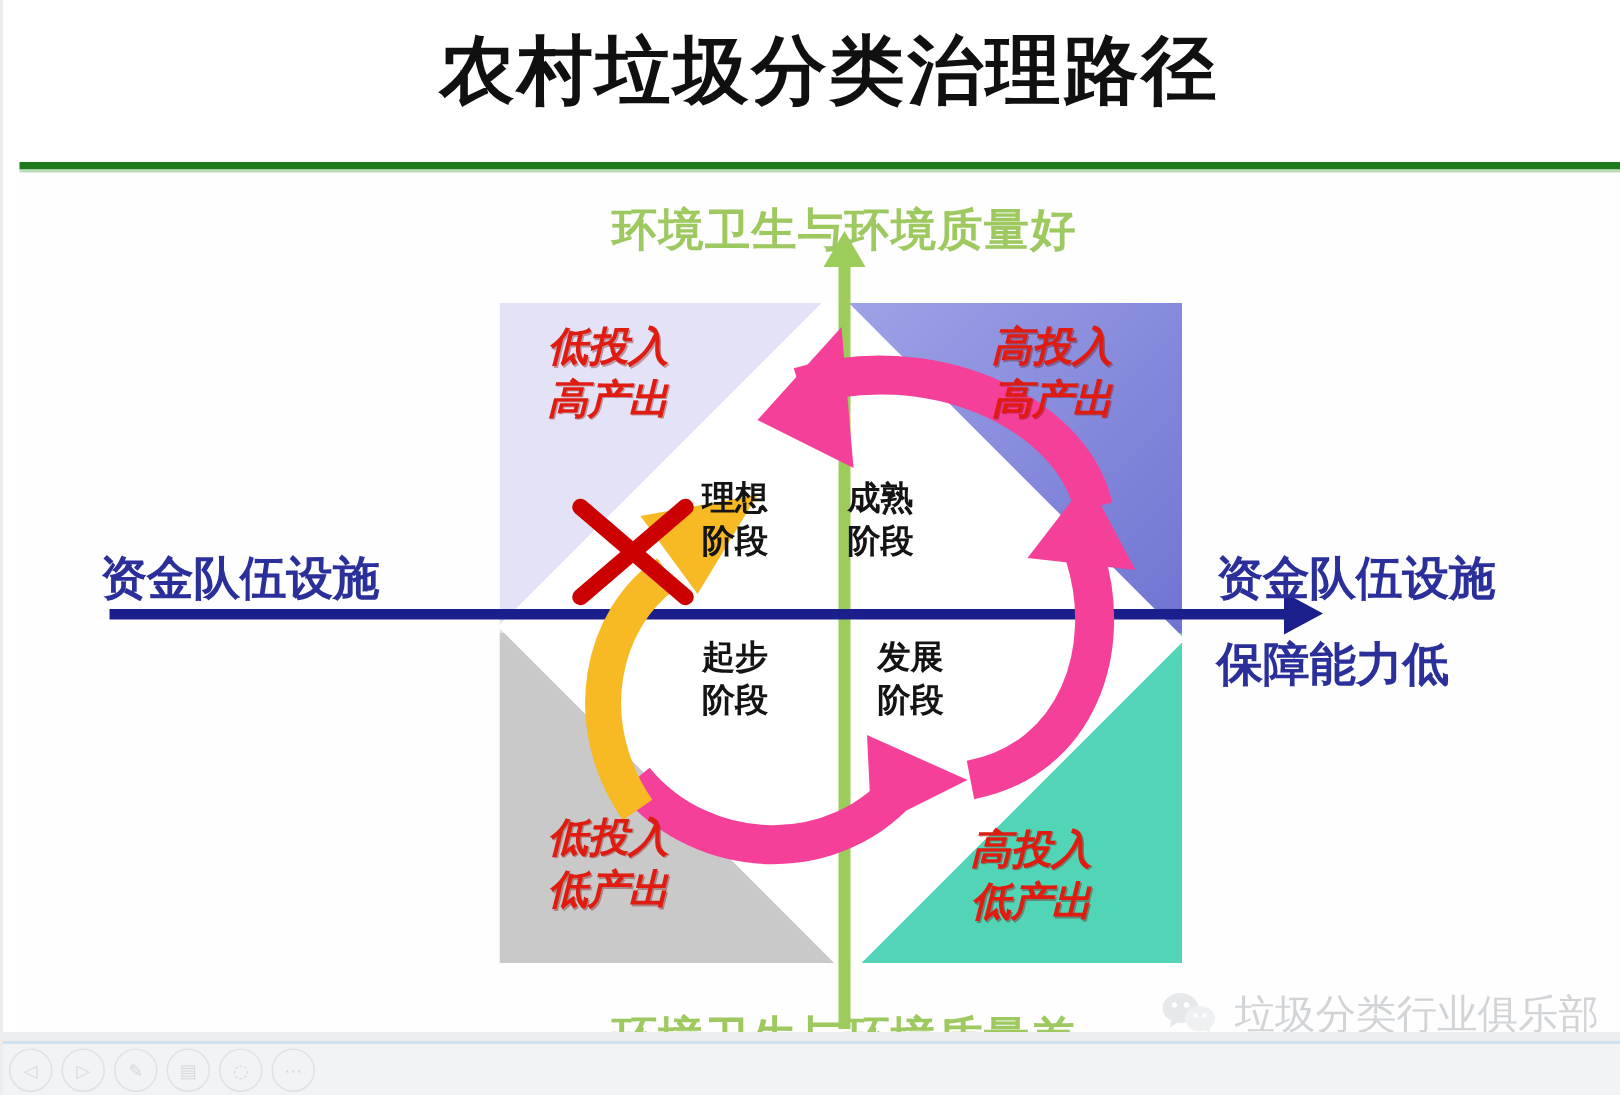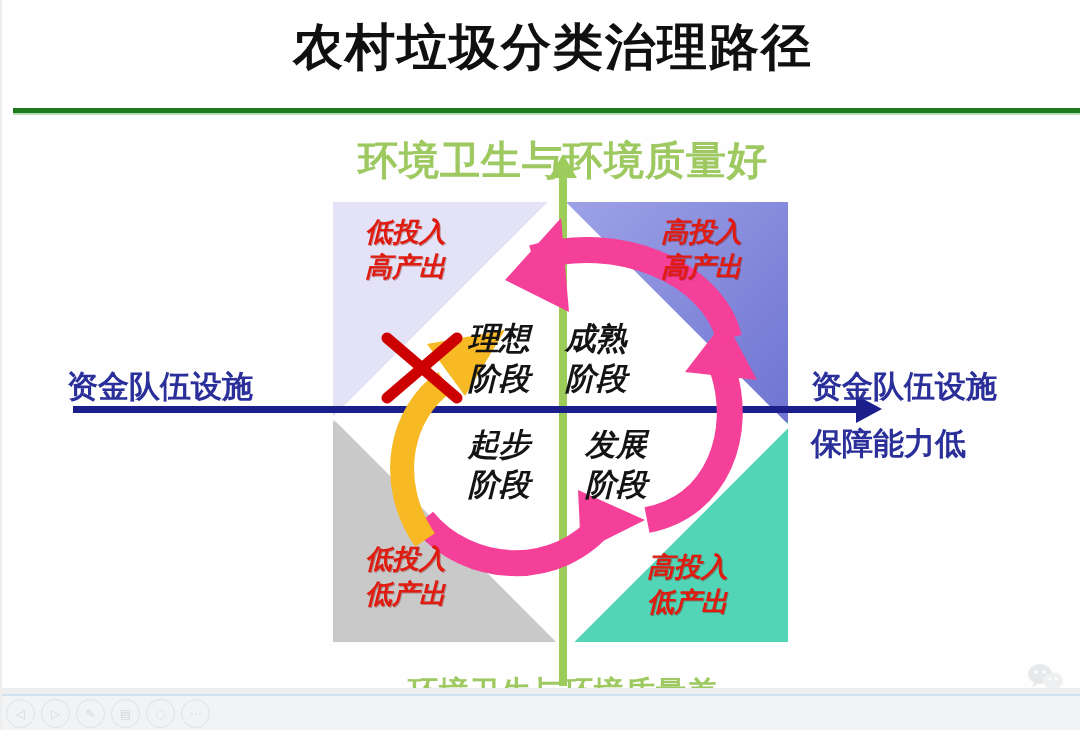--- a/index.html
+++ b/index.html
@@ -89,37 +89,37 @@
   }
   .qlabel.tl{left:352px;top:215px;}
   .qlabel.tr{left:648px;top:215px;}
   .qlabel.bl{left:352px;top:542px;}
   .qlabel.br{left:634px;top:550px;}
 
   
   .stage{
     position:absolute;
     font-family:"DejaVu Serif","Liberation Serif",serif;
-    font-weight:700;font-style:italic;
-    font-size:31px;line-height:1.30;
+    font-weight:700;
+    font-size:22px;line-height:1.30;
     color:#141414;
     white-space:nowrap;text-align:center;
     z-index:7;
   }
   .stage.s1{left:455px;top:318px;}   
   .stage.s2{left:552px;top:318px;}   
   .stage.s3{left:455px;top:424px;}   
   .stage.s4{left:572px;top:424px;}   
 
   
   .cap-top{
     position:absolute;left:330px;top:133px;width:440px;
     text-align:center;
     font-family:"DejaVu Serif","Liberation Serif",serif;
-    font-weight:700;font-size:40px;color:#9dc960;
+    font-weight:700;font-size:30px;color:#9dc960;
     white-space:nowrap;letter-spacing:1px;
   }
   .cap-bottom{
     position:absolute;left:330px;top:672px;width:440px;
     text-align:center;
     font-family:"DejaVu Serif","Liberation Serif",serif;
     font-weight:700;font-size:30px;color:#9dc960;
     white-space:nowrap;letter-spacing:1px;
   }
   .cap-left{
@@ -271,20 +271,21 @@
     <svg width="40" height="32" viewBox="0 0 40 32">
       <ellipse cx="14" cy="12" rx="12" ry="10" fill="#d8dcdf"></ellipse>
       <polygon points="8,19 7,25 13,21" fill="#d8dcdf"></polygon>
       <circle cx="10" cy="10" r="1.8" fill="#ffffff"></circle>
       <circle cx="18" cy="10" r="1.8" fill="#ffffff"></circle>
       <ellipse cx="27" cy="19" rx="10" ry="8.5" fill="#e6e9eb"></ellipse>
       <polygon points="33,25 35,30 30,26" fill="#e6e9eb"></polygon>
       <circle cx="24" cy="17" r="1.5" fill="#ffffff"></circle>
       <circle cx="30" cy="17" r="1.5" fill="#ffffff"></circle>
     </svg>
+    <span class="wm-text">垃圾分类行业俱乐部</span>
   </div>
 
 </div>
 
 <div class="playerbar">
   <div class="pb-top-line"></div>
   <div class="pbtns">
     <div class="pbtn">◁</div>
     <div class="pbtn">▷</div>
     <div class="pbtn">✎</div>

